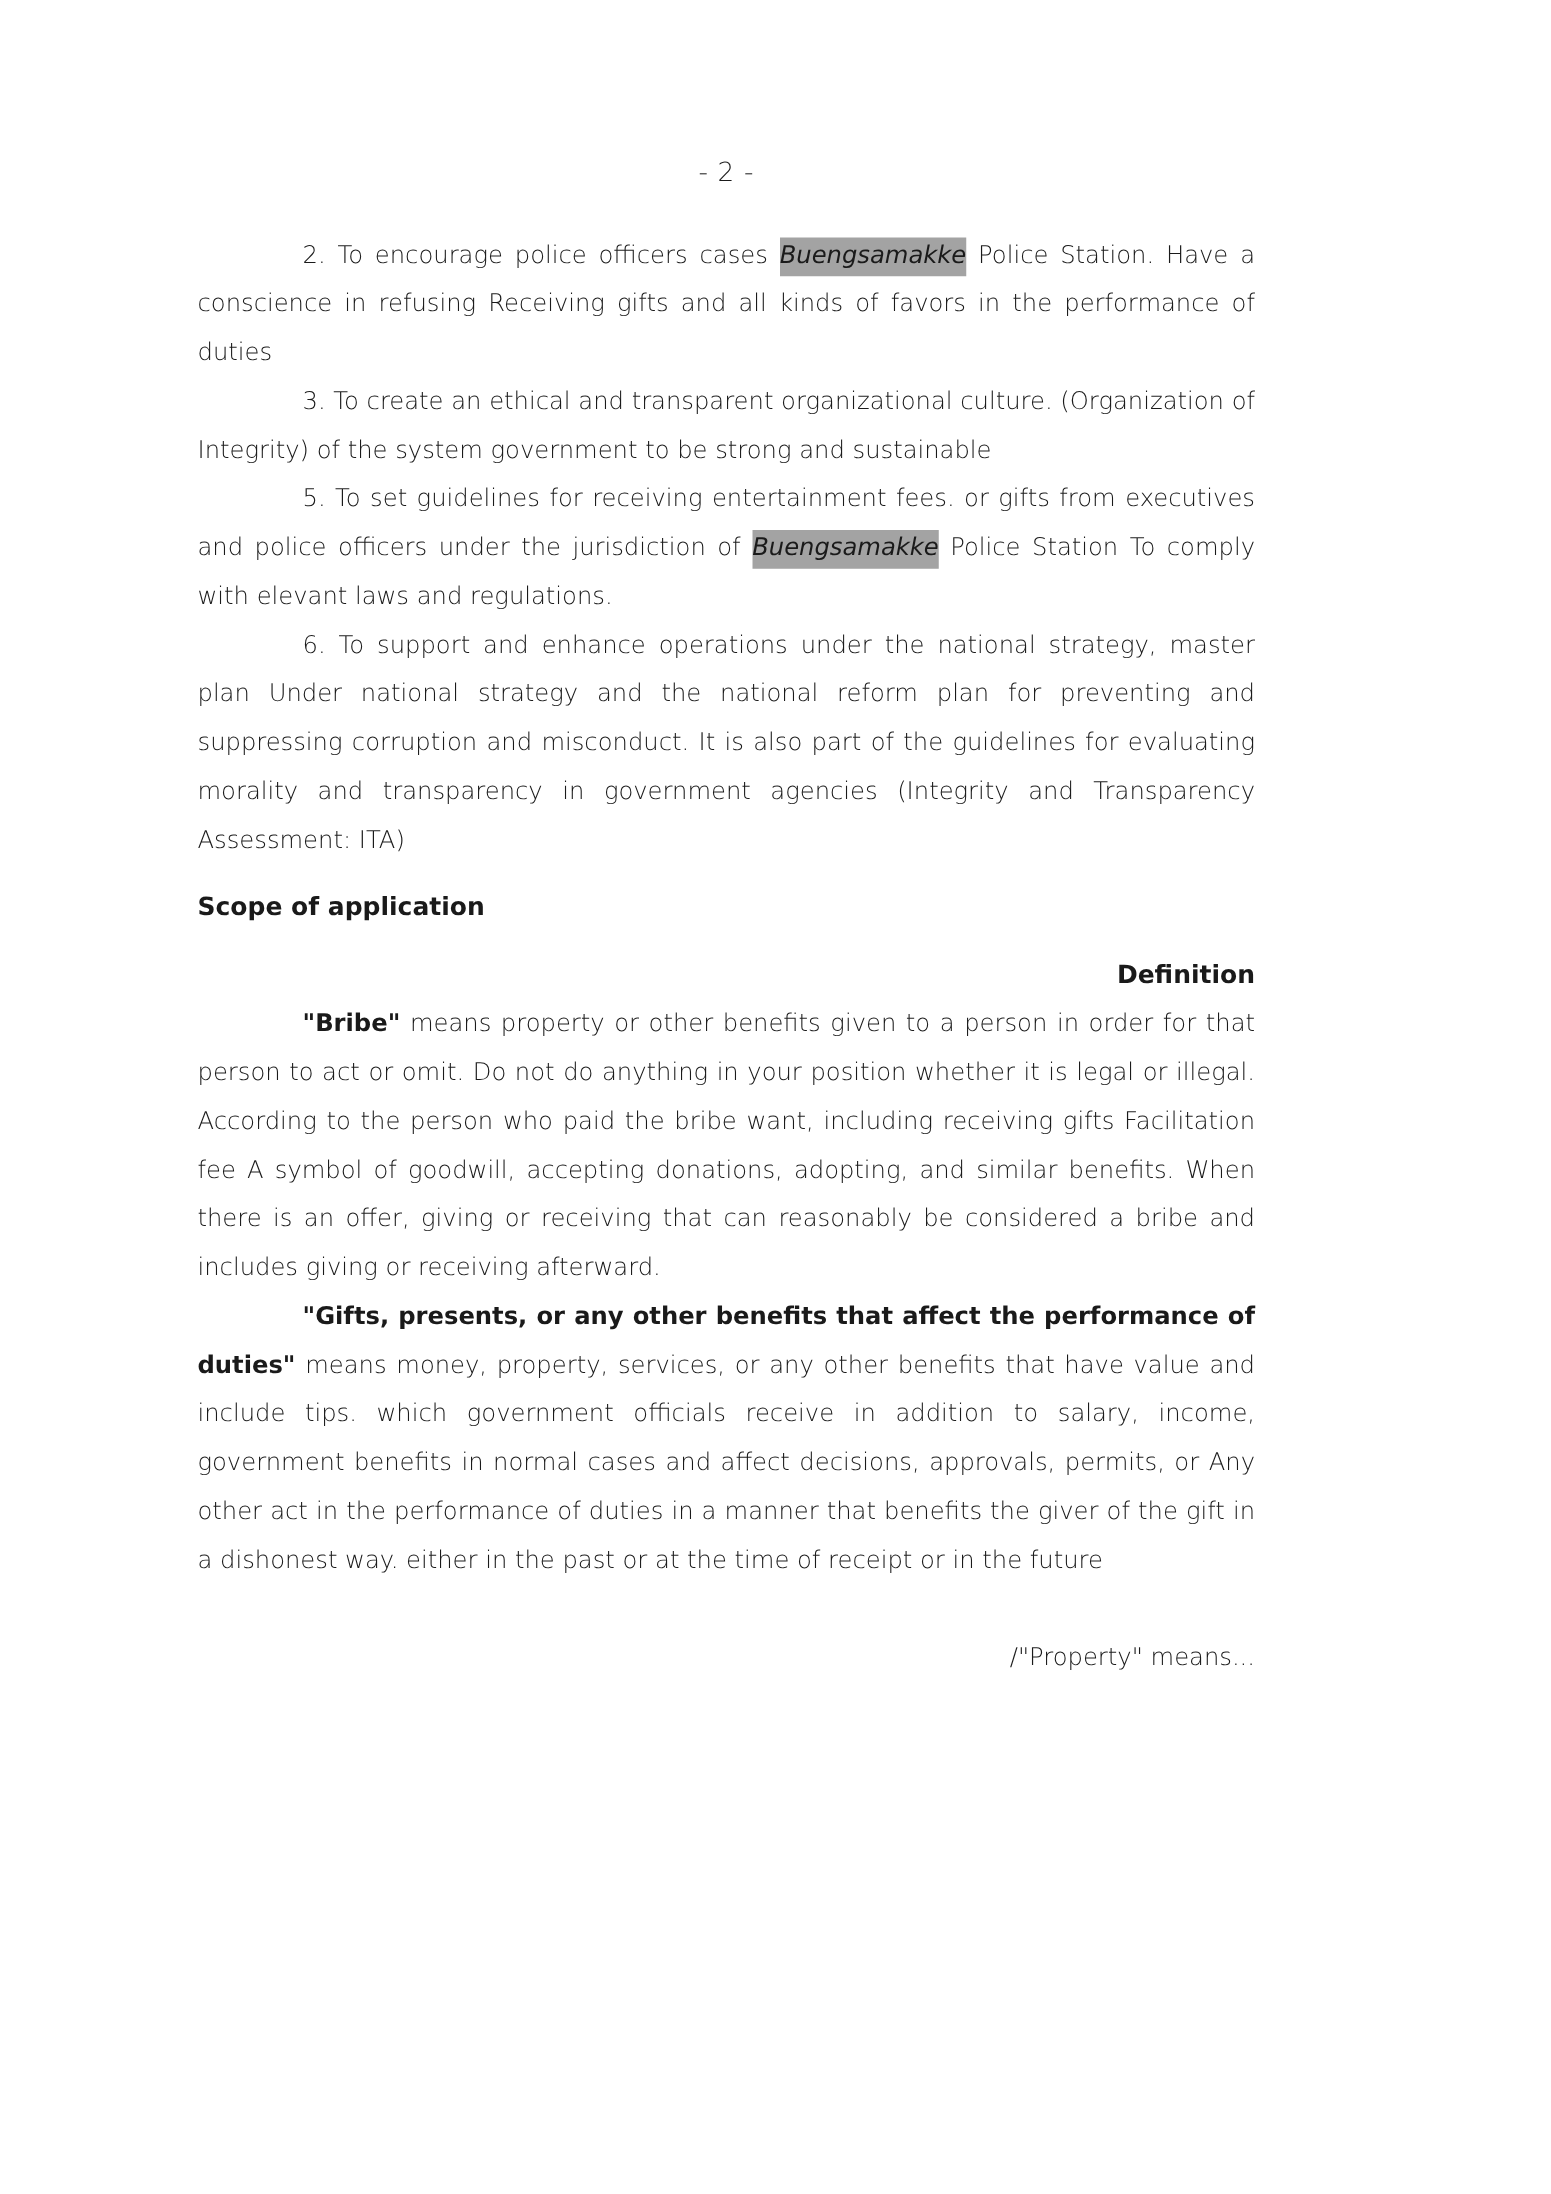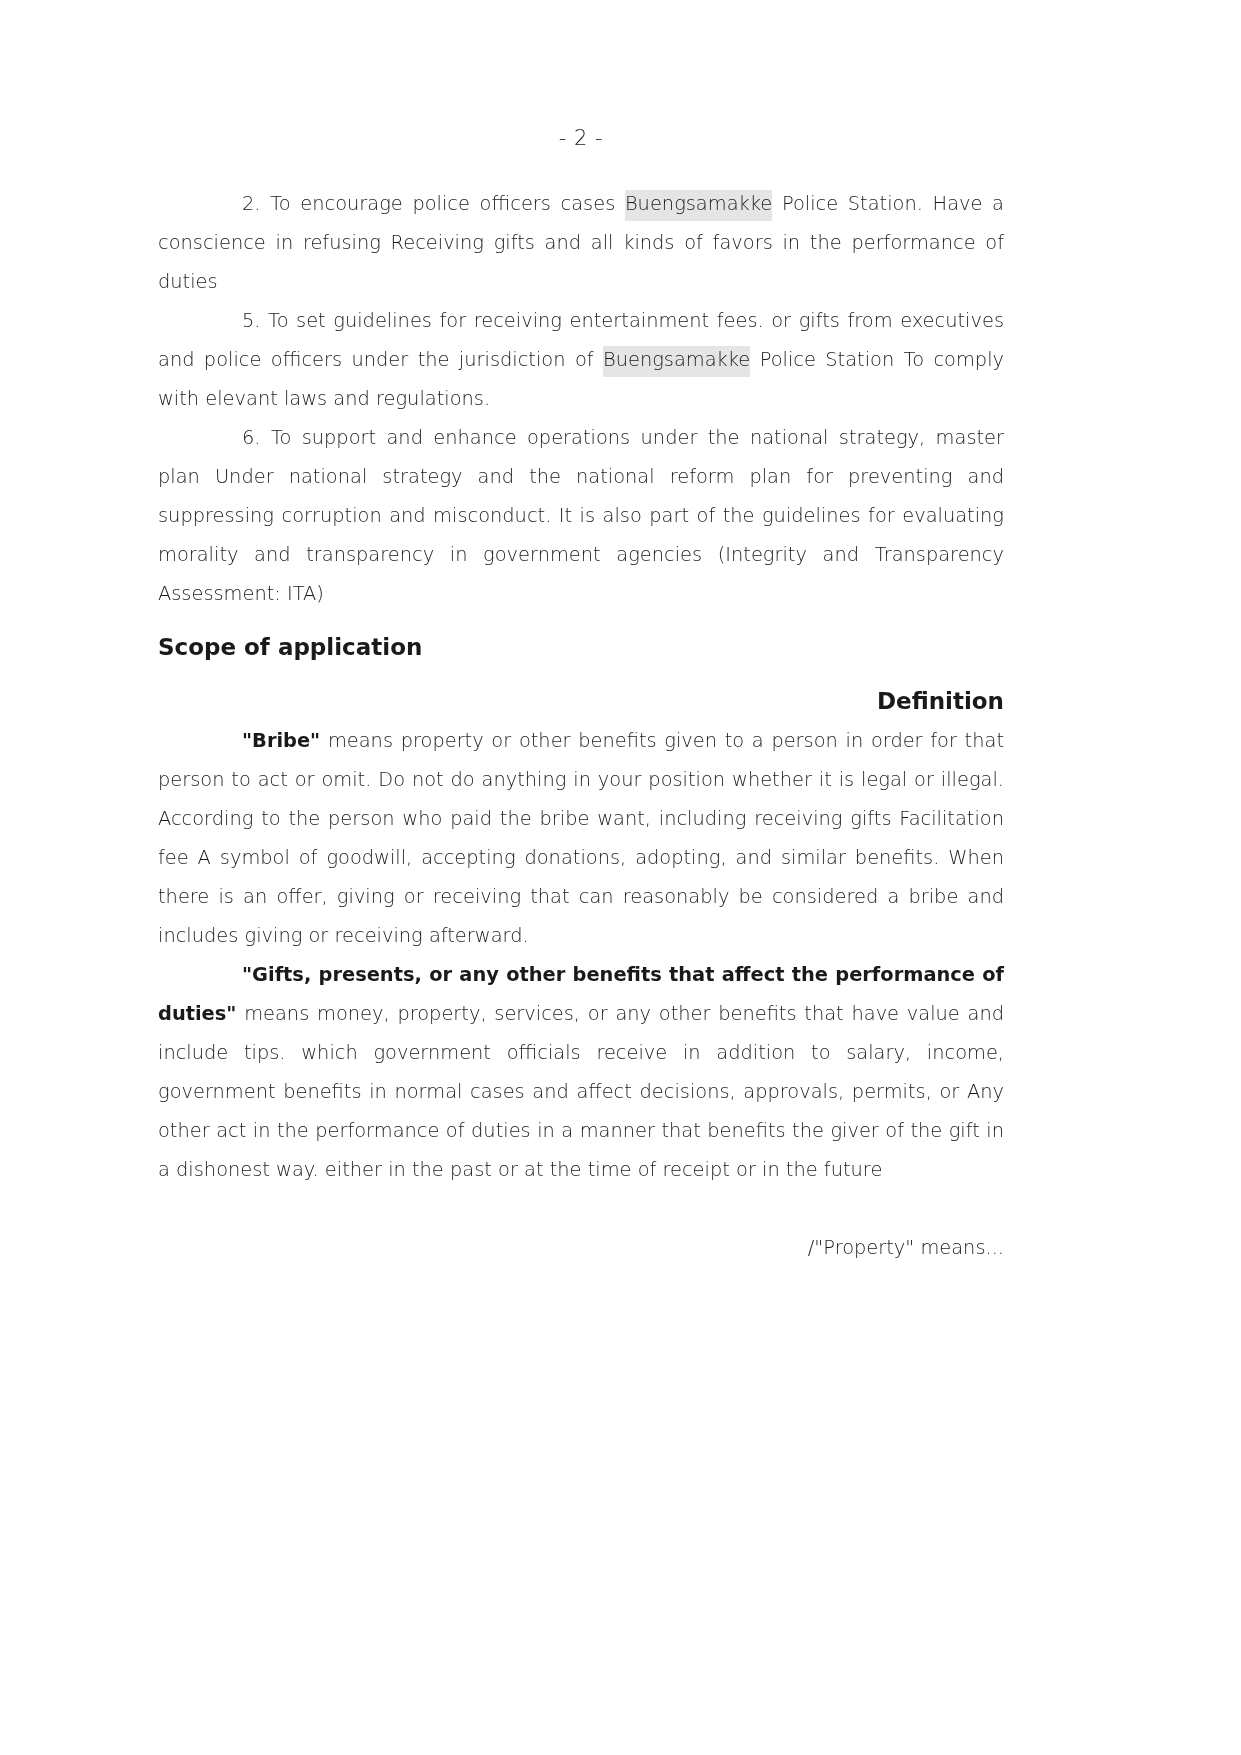--- a/index.html
+++ b/index.html
@@ -43,47 +43,49 @@
       font-weight: 300;
     }
     .para {
       margin: 0;
       text-align: justify;
       text-indent: 84px;
     }
     .heading {
       margin: 0;
       font-weight: 700;
-      font-size: 23px;
+      font-size: 20px;
       line-height: 39px;
     }
     .heading.scope { margin-top: 15px; }
     .heading.definition { margin-top: 15px; text-align: right; }
     .hl {
-      background: #e5e5e5;
+      background: #a3a3a3;
       padding: 2px 0 6px 0;
+      font-style: italic;
     }
     .term { font-weight: 700; }
     .continuation {
       margin: 0;
       margin-top: 39px;
       text-align: right;
     }
   </style>
 </head>
 <body>
 
 <div class="page">
 
   <div class="page-number">- 2 -</div>
 
   <div class="content">
 
     <p class="para"><span>2.</span><span> To encourage police officers cases </span><span class="hl">Buengsamakke</span><span> Police Station. Have a conscience in refusing Receiving gifts and all kinds of favors in the performance of duties</span></p>
 
+    <p class="para"><span>3.</span><span> To create an ethical and transparent organizational culture. (Organization of Integrity) of the system government to be strong and sustainable</span></p>
 
 
     <p class="para"><span>5.</span><span> To set guidelines for receiving entertainment fees. or gifts from executives and police officers under the jurisdiction of </span><span class="hl">Buengsamakke</span><span> Police Station To comply with elevant laws and regulations.</span></p>
 
     <p class="para"><span>6.</span><span> To support and enhance operations under the national strategy, master plan Under national strategy and the national reform plan for preventing and suppressing corruption and misconduct. It is also part of the guidelines for evaluating morality and transparency in government agencies (Integrity and Transparency Assessment: ITA)</span></p>
 
     <h2 class="heading scope">Scope of application</h2>
 
 
     <h2 class="heading definition">Definition</h2>

